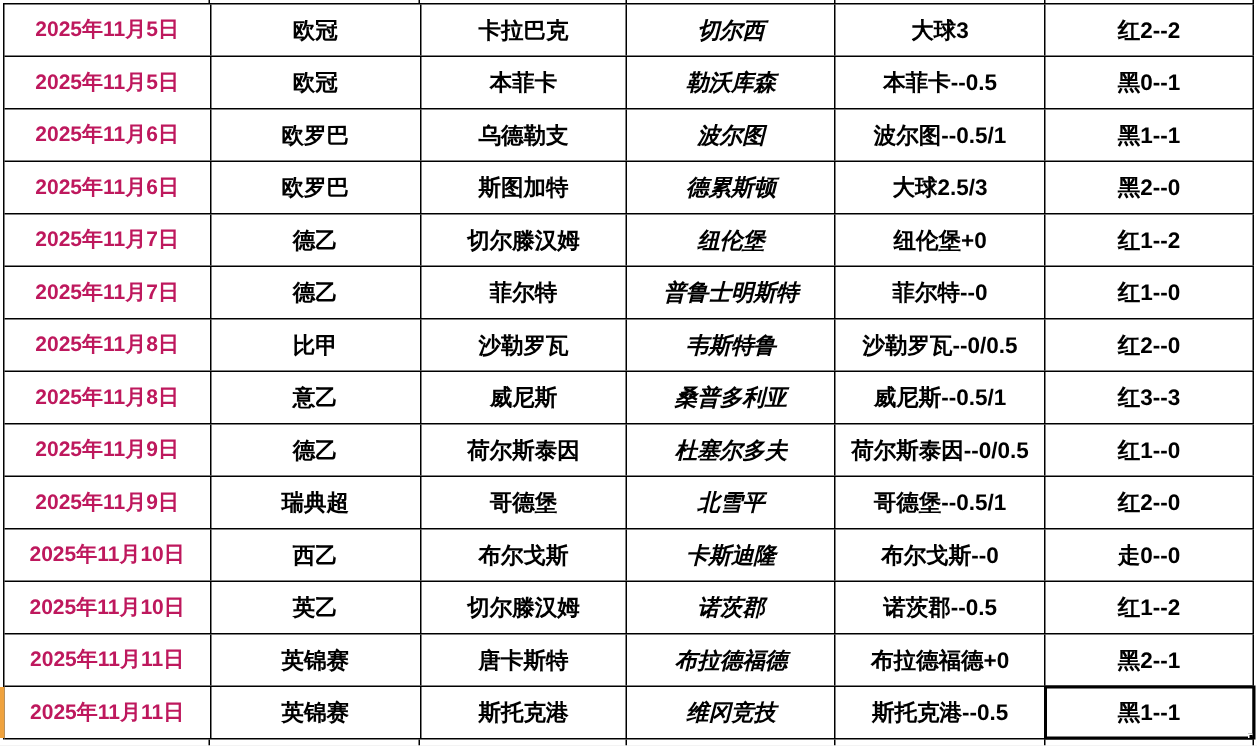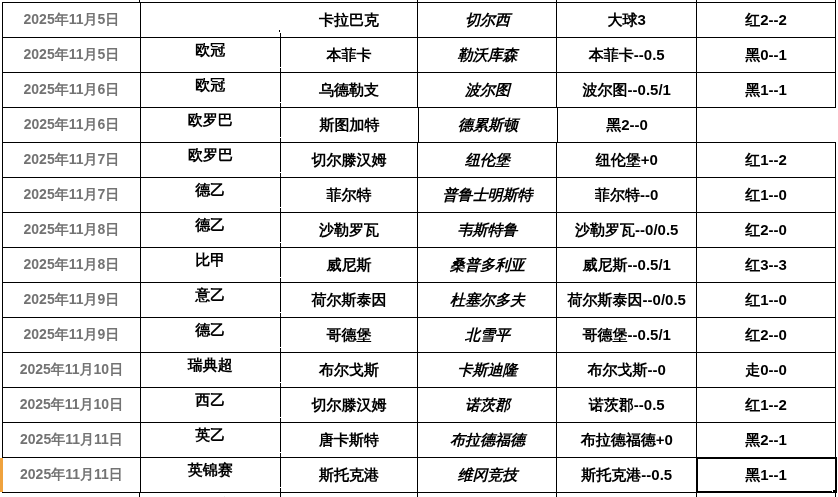--- a/index.html
+++ b/index.html
@@ -27,26 +27,26 @@
     border-right: 1px solid #000;
     height: 100%;
     font-size: 15px;
     color: #000000;
     white-space: nowrap;
     overflow: hidden;
     position: relative;
   }
   
   .w0 { width: 138px; }
-  .w1 { width: 140px; margin-top: 30px; }
+  .w1 { width: 140px; }
   .w2 { width: 138px; }
   .w3 { width: 139px; font-style: italic; }
   .w4 { width: 140px; }
   .w5 { width: 139px; }
-  .c-date { color: #737373; font-size: 14px; text-align: center; }
+  .c-date { color: #be185d; font-size: 14px; text-align: center; }
   .selected-cell {
     outline: 2px solid #000;
     outline-offset: -1px;
     z-index: 2;
   }
   .fill-handle {
     display: none;
     position: absolute;
     right: -3px;
     bottom: -3px;
@@ -101,20 +101,21 @@
     <div class="cell w2">乌德勒支</div>
     <div class="cell w3">波尔图</div>
     <div class="cell w4">波尔图--0.5/1</div>
     <div class="cell w5">黑1--1</div>
   </div>
         <div class="row">
     <div class="cell c-date w0">2025年11月6日</div>
     <div class="cell w1">欧罗巴</div>
     <div class="cell w2">斯图加特</div>
     <div class="cell w3">德累斯顿</div>
+    <div class="cell w4">大球2.5/3</div>
     <div class="cell w5">黑2--0</div>
   </div>
         <div class="row">
     <div class="cell c-date w0">2025年11月7日</div>
     <div class="cell w1">德乙</div>
     <div class="cell w2">切尔滕汉姆</div>
     <div class="cell w3">纽伦堡</div>
     <div class="cell w4">纽伦堡+0</div>
     <div class="cell w5">红1--2</div>
   </div>

